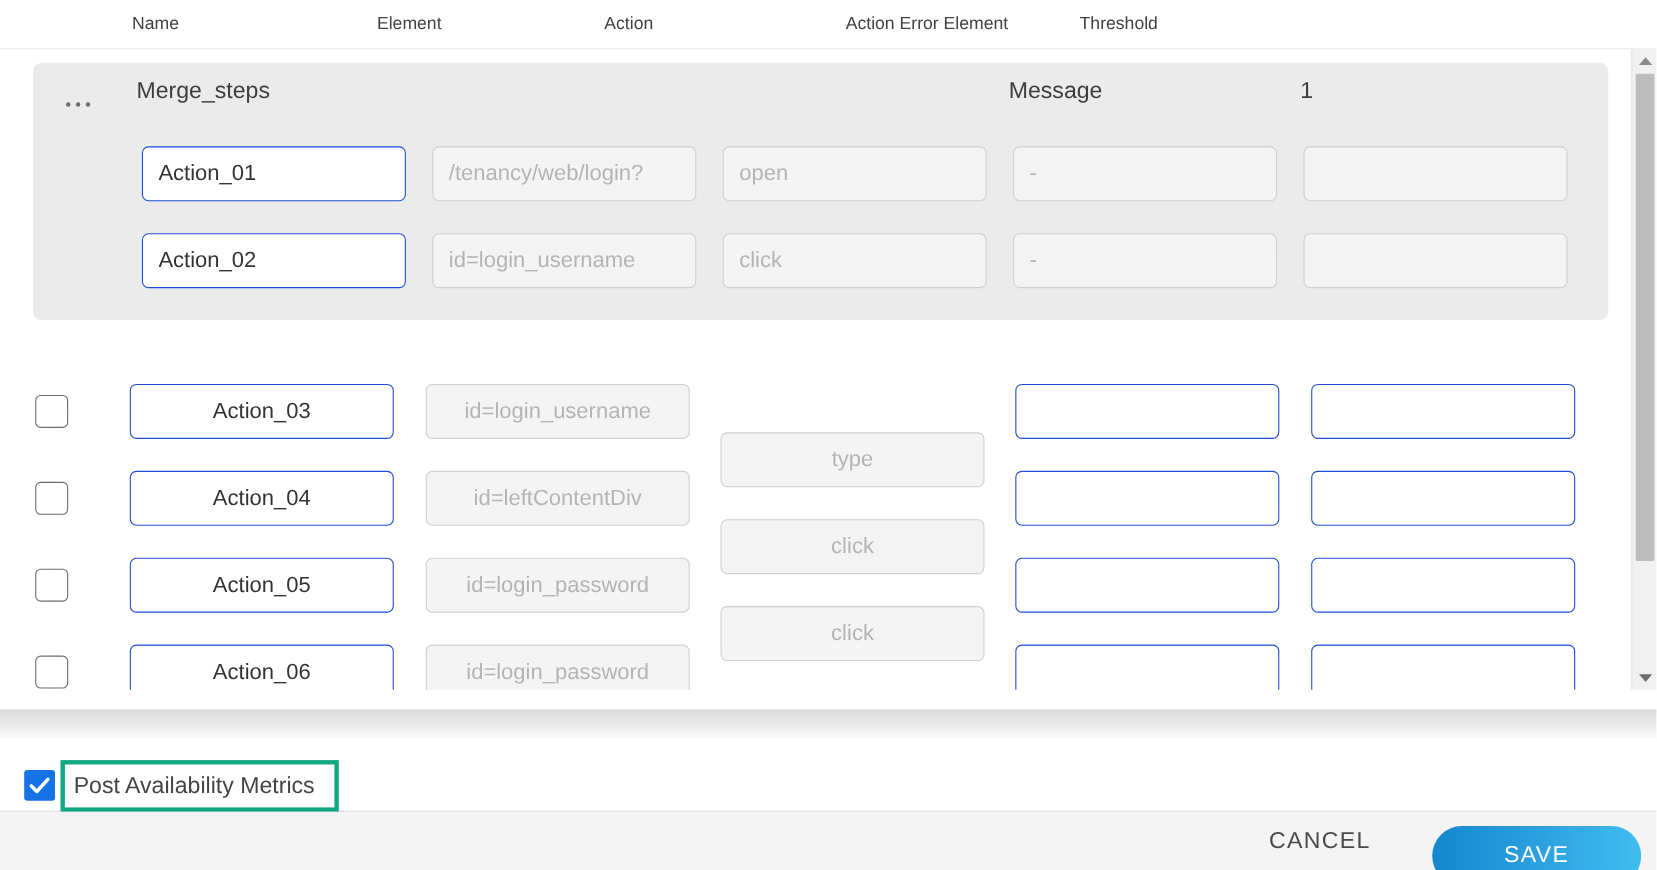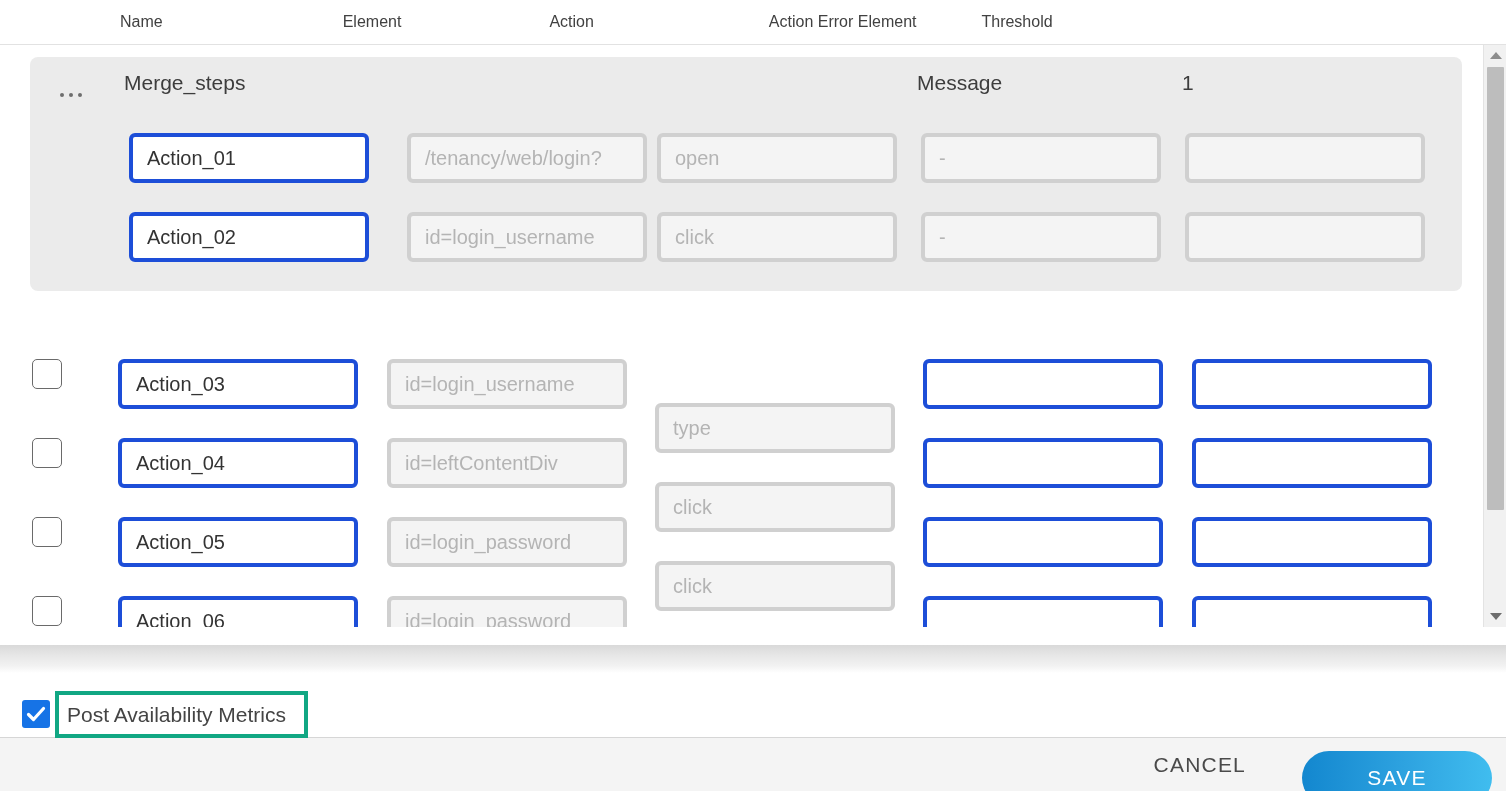--- a/index.html
+++ b/index.html
@@ -115,21 +115,21 @@
     border-radius: 5px;
     box-sizing: border-box;
     background: #ffffff;
     margin-left: 32px;
   }
 
   
   .fld {
     height: 50px;
     box-sizing: border-box;
-    border: 4px solid #1d4ed8;
+    border: 1px solid #1d4ed8;
     border-radius: 6px;
     background: #ffffff;
     font-size: 20px;
     color: #333333;
     padding: 0 14px;
     outline: none;
     font-family: "Liberation Sans", sans-serif;
   }
   .fld::placeholder { color: #b4b4b4; opacity: 1; }
   .fld.dim {
@@ -141,28 +141,28 @@
   .w-name   { width: 240px; }
   .w-elem   { width: 240px; }
   .w-act    { width: 240px; }
   .w-err    { width: 240px; }
   .w-thr    { width: 240px; }
 
   
   .merge-row { position: relative; height: 79px; }
   .merge-row .fld { position: absolute; top: 14px; }
   .mr-name  { left: 99px; }
-  .mr-elem  { left: 377px; }
+  .mr-elem  { left: 363px; }
   .mr-act   { left: 627px; }
   .mr-err   { left: 891px; }
   .mr-thr   { left: 1155px; }
 
   
   .norm-row { position: relative; height: 79px; }
-  .norm-row .fld { position: absolute; top: 24px; }
+  .norm-row .fld { position: absolute; top: 14px; text-align: center; }
   .norm-row .row-check { position: absolute; top: 24px; left: 32px; margin-left: 0; }
   .nr-name  { left: 118px; }
   .nr-elem  { left: 387px; }
   .nr-act   { left: 655px; margin-top: 44px; }
   .nr-err   { left: 923px; }
   .nr-thr   { left: 1192px; }
 
   
   .vscroll {
     position: absolute;

